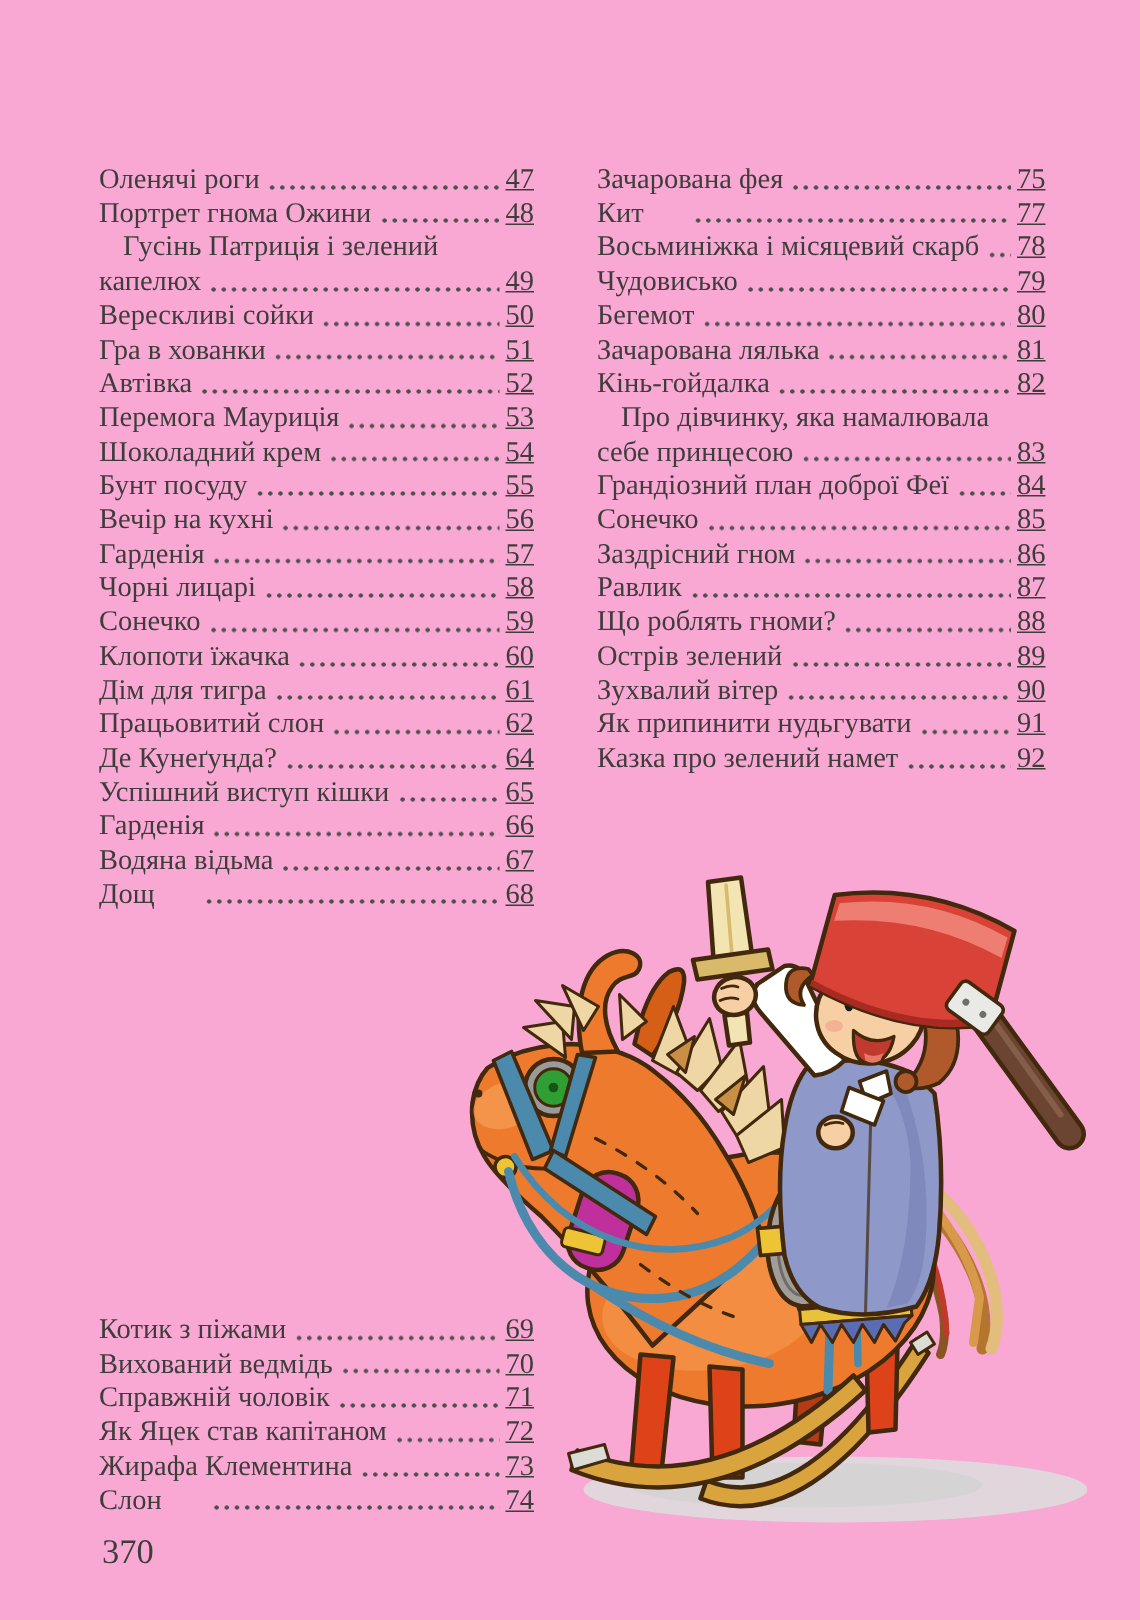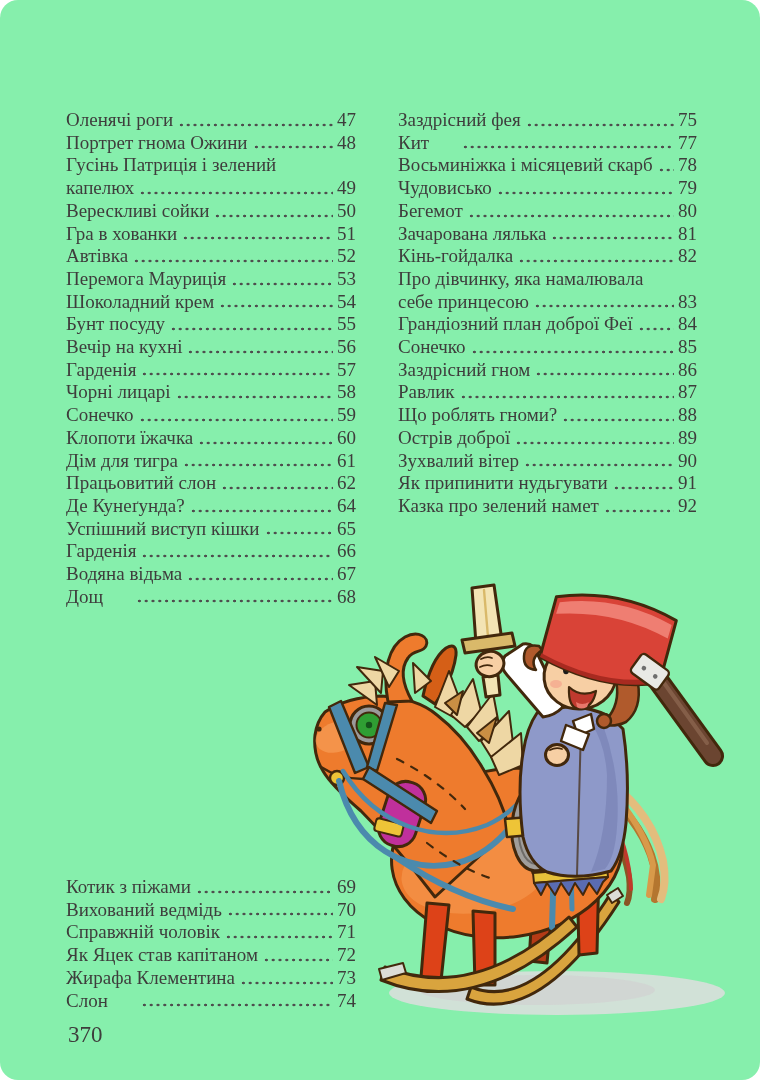--- a/index.html
+++ b/index.html
@@ -1,29 +1,29 @@
 <!DOCTYPE html>
 <html style="--text: #3e3d3c; --dots: #4e4e4e; --outline: #42280c; --horseBody: #ee7b2d; --horseShade: #d55f17; --horseLight: #f8a45e; --mane: #eed7a4; --maneShade: #c98f44; --rocker: #d9a43e; --legs: #dd4218; --bridle: #4b8aad; --greenDisc: #2f9e33; --discRing: #9a9a9a; --magenta: #c0309c; --coat: #8e99c9; --coatShade: #6f7aae; --skin: #f7cfa4; --hair: #b05a2c; --pot: #d94337; --potDark: #a82a20; --potLight: #f2887c; --handle: #6b4531; --metal: #e9e9e5; --sword: #f3e4b4; --swordShade: #d9b96a; --boot: #a09d9a; --strap: #eec437; --blanket: #5a6cb2; --blanketTrim: #e8c23a; --shadow: #dedede;"><head>
 <meta charset="utf-8">
 <style>
   html,body{margin:0;padding:0;background:#ffffff;}
-  #page{position:relative;width:760px;height:1080px;background:#86efac;overflow:hidden;
-        font-family:"Liberation Serif","DejaVu Serif",serif;color:var(--text,#3e3d3c);border-radius:18px;}
+  #page{position:relative;width:760px;height:1080px;background:#f9a8d4;overflow:hidden;
+        font-family:"Liberation Serif","DejaVu Serif",serif;color:var(--text,#3e3d3c);}
   .toc-col{position:absolute;font-size:19px;line-height:22.7px;}
   #col-left-top{left:66px;top:109px;width:290px;}
   #col-right{left:398px;top:109px;width:299px;}
   #col-left-bottom{left:66px;top:876px;width:290px;}
   .toc-row{display:flex;align-items:baseline;}
   .toc-title{white-space:nowrap;}
   .toc-title.gap{margin-right:28px;}
-  .toc-pre{white-space:nowrap;}
+  .toc-pre{white-space:nowrap;margin-left:16px;}
   .toc-leader{flex:1 1 auto;min-width:8px;height:6px;align-self:flex-end;margin:0 4px 4px 5px;
       background-image:radial-gradient(circle, var(--dots,#4e4e4e) 1.25px, rgba(0,0,0,0) 1.6px);
       background-size:6.8px 6px;background-repeat:repeat-x;background-position:0 50%;}
-  .toc-page{white-space:nowrap;}
+  .toc-page{white-space:nowrap;text-decoration:underline;}
   #page-num{position:absolute;left:68px;top:1022px;font-size:23px;}
   #illu{position:absolute;left:285px;top:575px;width:440px;height:470px;}
 </style>
 </head>
 <body>
 <div id="page">
 
   <div class="toc-col" id="col-left-top">
       <div class="toc-line toc-row">
         <span class="toc-title">Оленячі роги</span>
@@ -127,21 +127,21 @@
         <span class="toc-page">67</span>
       </div>
       <div class="toc-line toc-row">
         <span class="toc-title gap">Дощ</span>
         <span class="toc-leader"></span>
         <span class="toc-page">68</span>
       </div>
     </div>
   <div class="toc-col" id="col-right">
       <div class="toc-line toc-row">
-        <span class="toc-title">Заздрісний фея</span>
+        <span class="toc-title">Зачарована фея</span>
         <span class="toc-leader"></span>
         <span class="toc-page">75</span>
       </div>
       <div class="toc-line toc-row">
         <span class="toc-title gap">Кит</span>
         <span class="toc-leader"></span>
         <span class="toc-page">77</span>
       </div>
       <div class="toc-line toc-row">
         <span class="toc-title">Восьминіжка і місяцевий скарб</span>
@@ -193,21 +193,21 @@
         <span class="toc-title">Равлик</span>
         <span class="toc-leader"></span>
         <span class="toc-page">87</span>
       </div>
       <div class="toc-line toc-row">
         <span class="toc-title">Що роблять гноми?</span>
         <span class="toc-leader"></span>
         <span class="toc-page">88</span>
       </div>
       <div class="toc-line toc-row">
-        <span class="toc-title">Острів доброї</span>
+        <span class="toc-title">Острів зелений</span>
         <span class="toc-leader"></span>
         <span class="toc-page">89</span>
       </div>
       <div class="toc-line toc-row">
         <span class="toc-title">Зухвалий вітер</span>
         <span class="toc-leader"></span>
         <span class="toc-page">90</span>
       </div>
       <div class="toc-line toc-row">
         <span class="toc-title">Як припинити нудьгувати</span>

